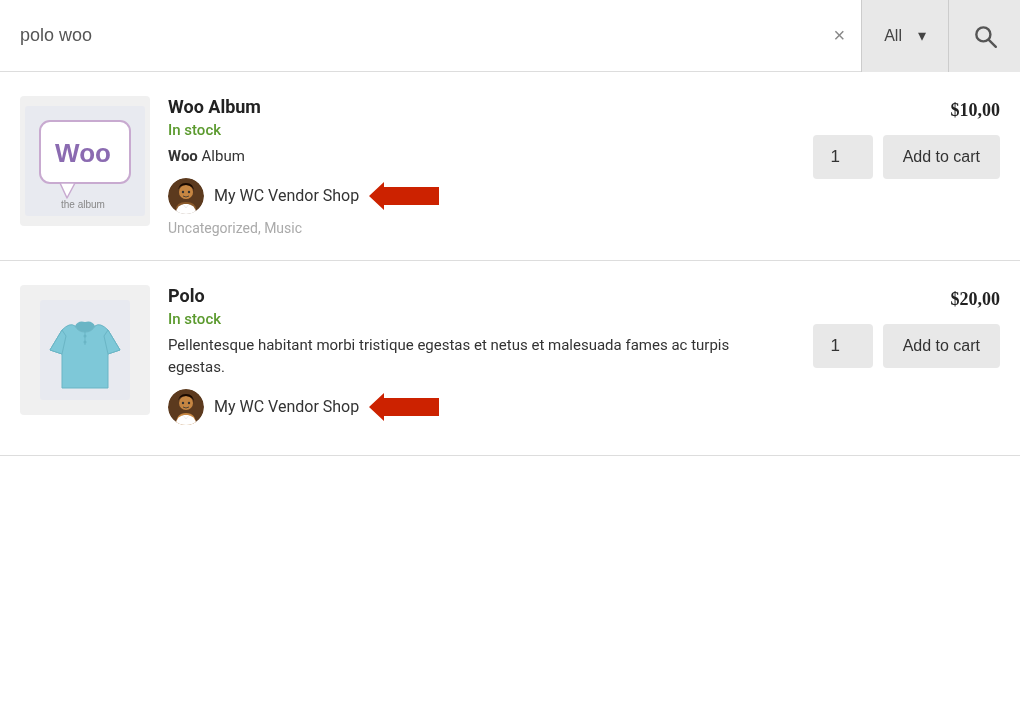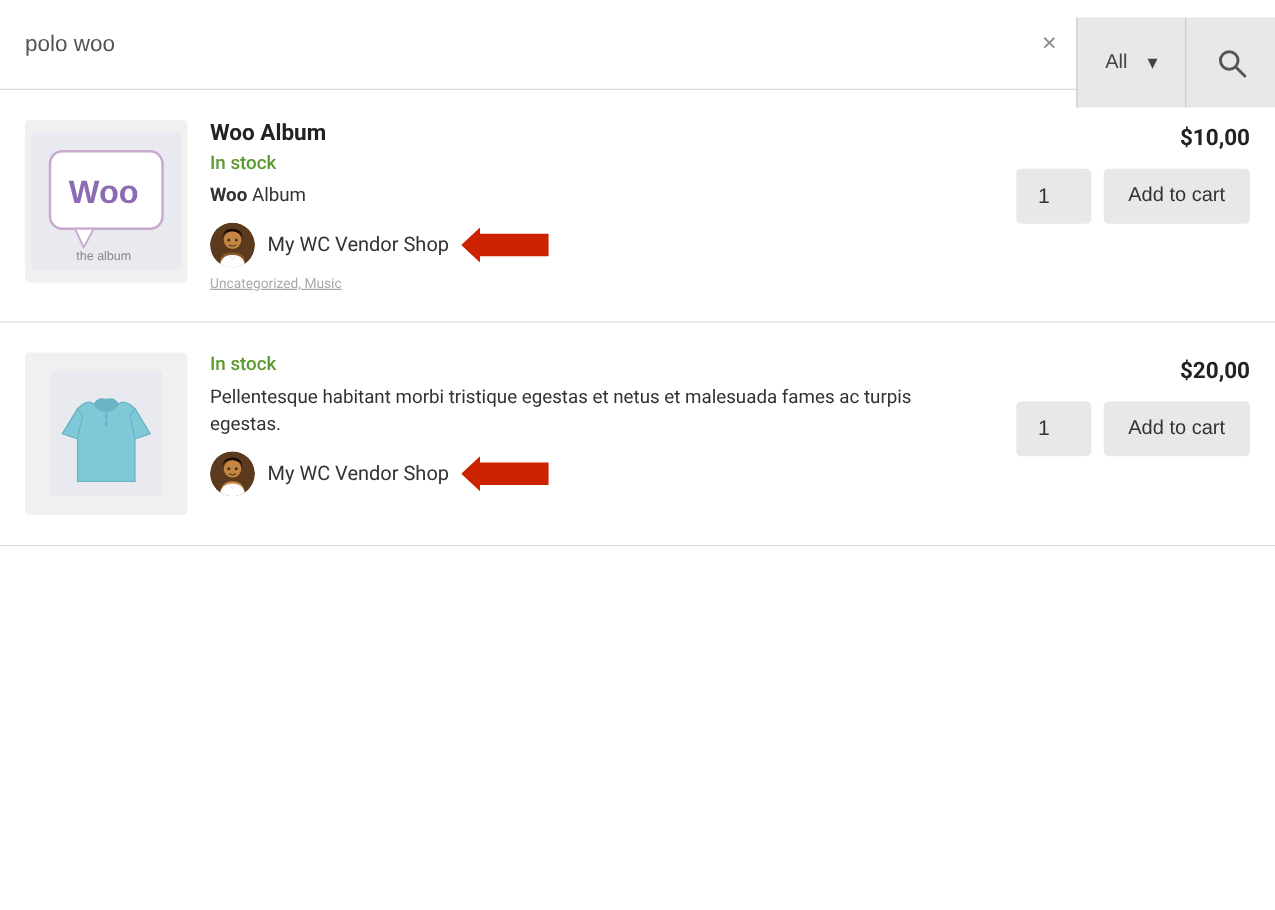--- a/index.html
+++ b/index.html
@@ -7,20 +7,21 @@
       font-family: -apple-system, BlinkMacSystemFont, "Segoe UI", Roboto, sans-serif;
       background: #fff;
       width: 1020px;
       min-height: 728px;
       color: #333;
     }
 
     
     .search-bar {
       display: flex;
+      align-items: center;
       border-bottom: 1px solid #ddd;
       background: #fff;
       height: 72px;
       padding: 14px 0;
     }
     .search-input-wrap {
       flex: 1;
       display: flex;
       align-items: center;
       padding: 0 20px;
@@ -149,39 +150,39 @@
       overflow: hidden;
       flex-shrink: 0;
     }
 
     .vendor-name {
       font-size: 16px;
       color: #333;
     }
 
     .category-tag {
-      font-size: 11px;
+      font-size: 14px;
       color: #aaa;
       margin-top: 4px;
-      text-decoration: underline;
     }
 
     .product-action {
       display: flex;
       flex-direction: column;
       align-items: flex-end;
       gap: 14px;
       min-width: 200px;
       padding-top: 4px;
     }
 
     .product-price {
       font-size: 18px;
       font-weight: 700;
       color: #222;
+      font-family: Liberation Serif, serif;
     }
 
     .add-to-cart-row {
       display: flex;
       align-items: center;
       gap: 10px;
     }
 
     .qty-input {
       width: 60px;
@@ -307,20 +308,23 @@
 
         <path d="M68 30 L80 50 L68 54 L64 36Z" fill="#7ec8d8" stroke="#6ab5c5" stroke-width="1"></path>
 
         <line x1="45" y1="26" x2="45" y2="45" stroke="#6ab5c5" stroke-width="1"></line>
         <circle cx="45" cy="36" r="1.5" fill="#6ab5c5"></circle>
         <circle cx="45" cy="42" r="1.5" fill="#6ab5c5"></circle>
       </svg>
     </div>
 
     <div class="product-info">
+      <div class="product-title">
+        <span class="highlight">Polo</span><span></span>
+      </div>
       <div class="in-stock" style="color:#5b9a2e;">In stock</div>
       <div class="product-desc">Pellentesque habitant morbi tristique egestas et netus et malesuada fames ac turpis egestas.</div>
       <div class="vendor-row">
         <div class="vendor-avatar">
           <svg width="36" height="36" viewBox="0 0 36 36">
             <circle cx="18" cy="18" r="18" fill="#5c3a1e"></circle>
             <circle cx="18" cy="14" r="7" fill="#c68642"></circle>
             <path d="M8 36 Q8 24 18 24 Q28 24 28 36" fill="#c68642"></path>
             <path d="M10 14 Q10 5 18 5 Q26 5 26 14 Q26 8 18 7 Q10 7 10 14Z" fill="#1a0a00"></path>
             <circle cx="15" cy="14" r="1.2" fill="#333"></circle>

